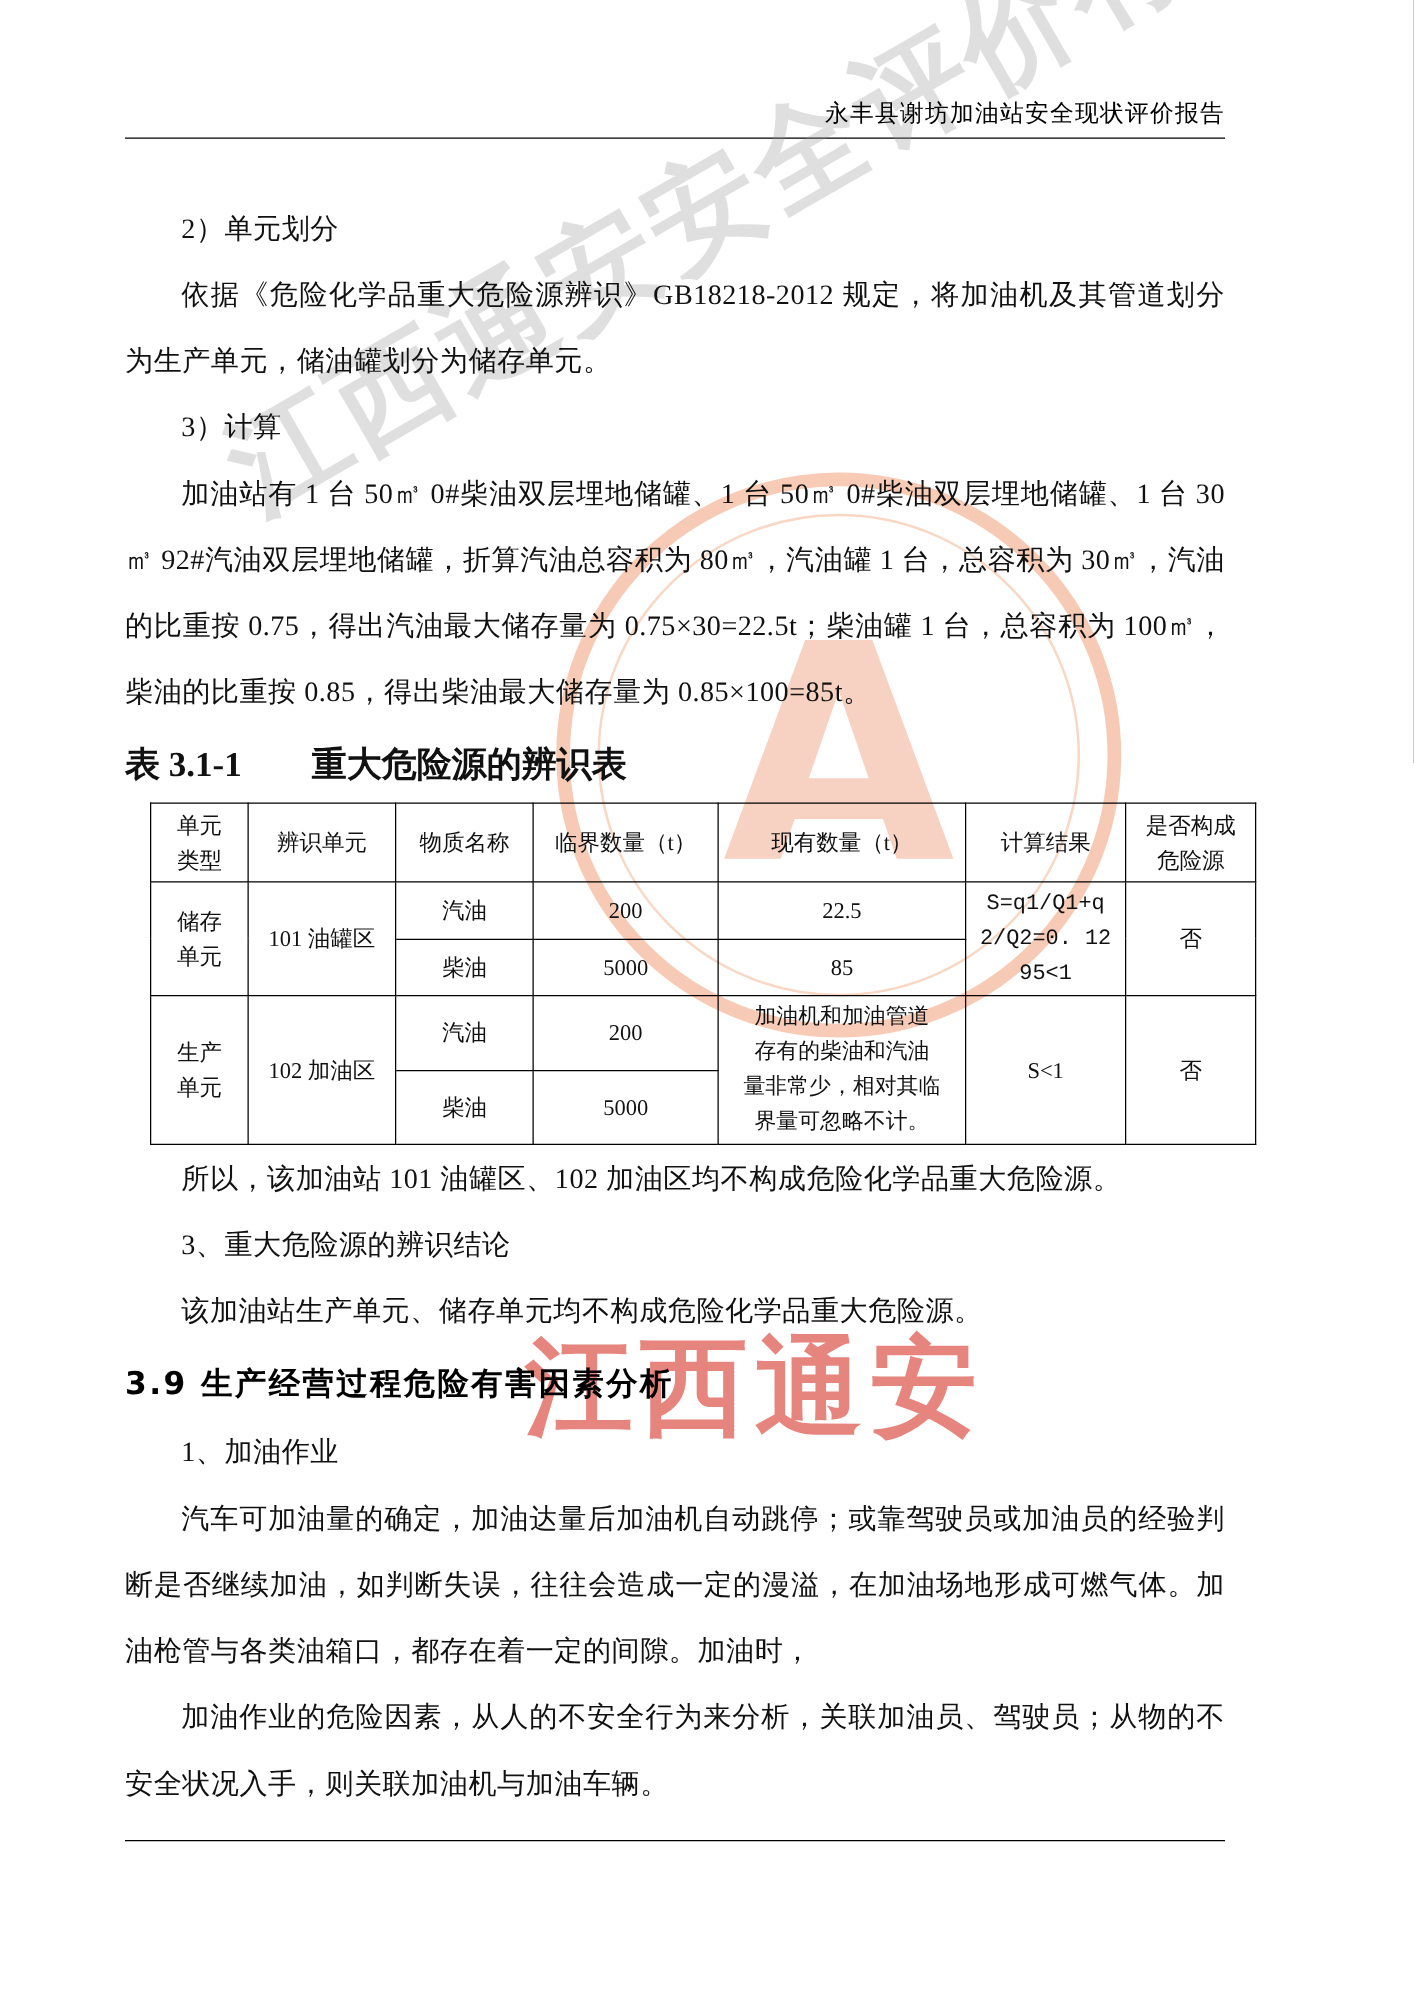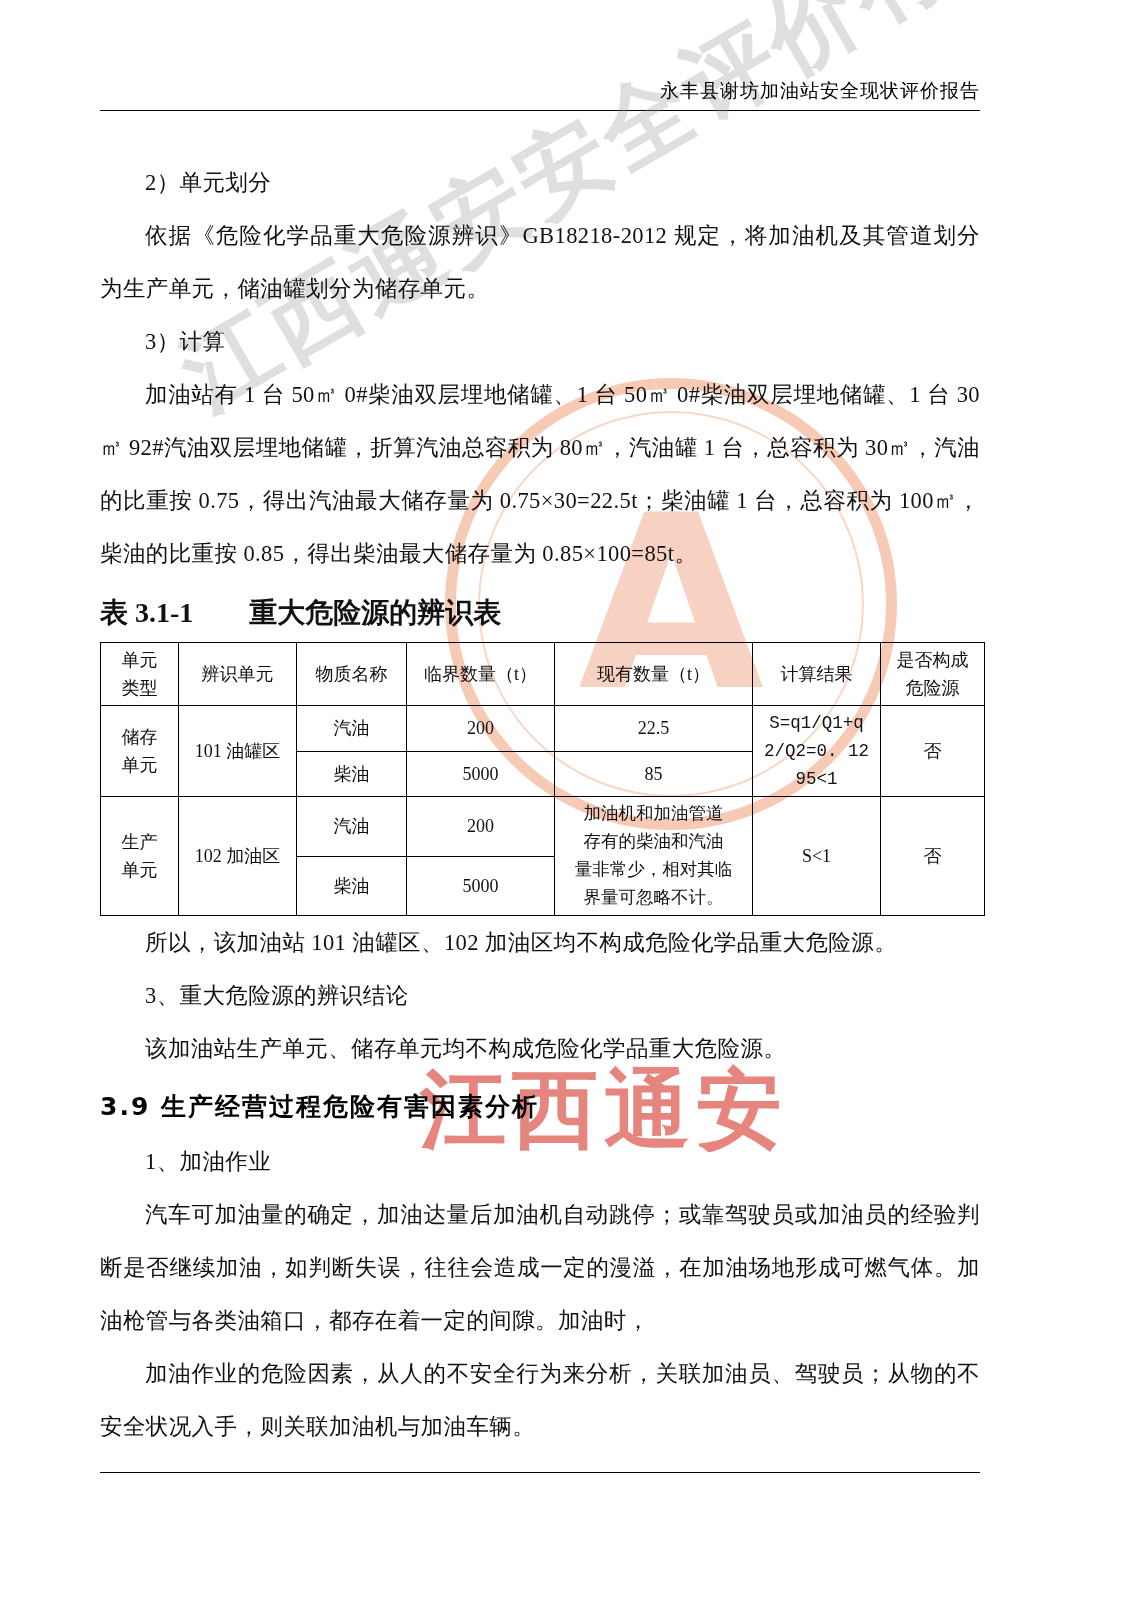--- a/index.html
+++ b/index.html
@@ -81,21 +81,21 @@
     line-height: 50px;
     margin-top: 8px;
     font-weight: bold;
   }
   .tbl-caption .gap { display: inline-block; width: 56px; }
 
   
   table.hz {
     border-collapse: collapse;
     width: 858px;
-    margin: 4px 0 0 0;
+    margin: 4px 0 0 20px;
     font-size: 18px;
     table-layout: fixed;
   }
   table.hz td {
     border: 1.3px solid #000;
     text-align: center;
     vertical-align: middle;
     padding: 3px 4px;
     line-height: 28px;
     background: transparent;

